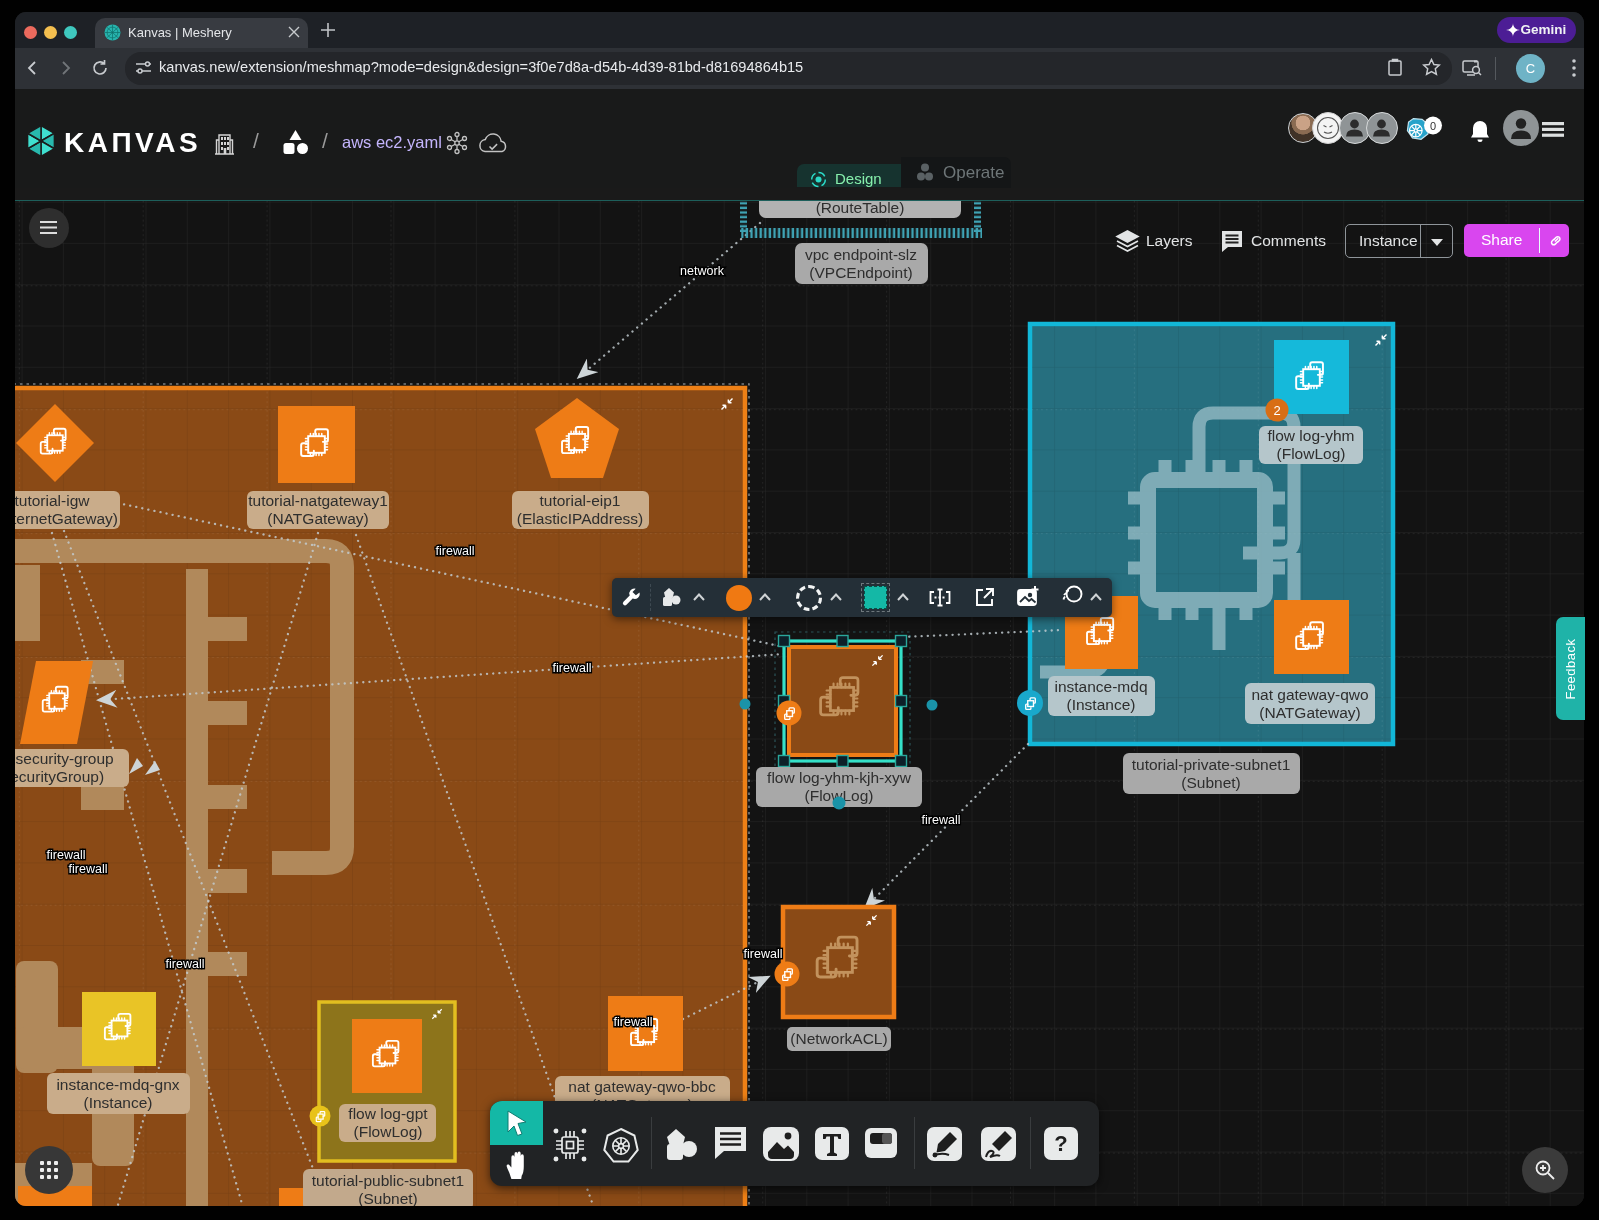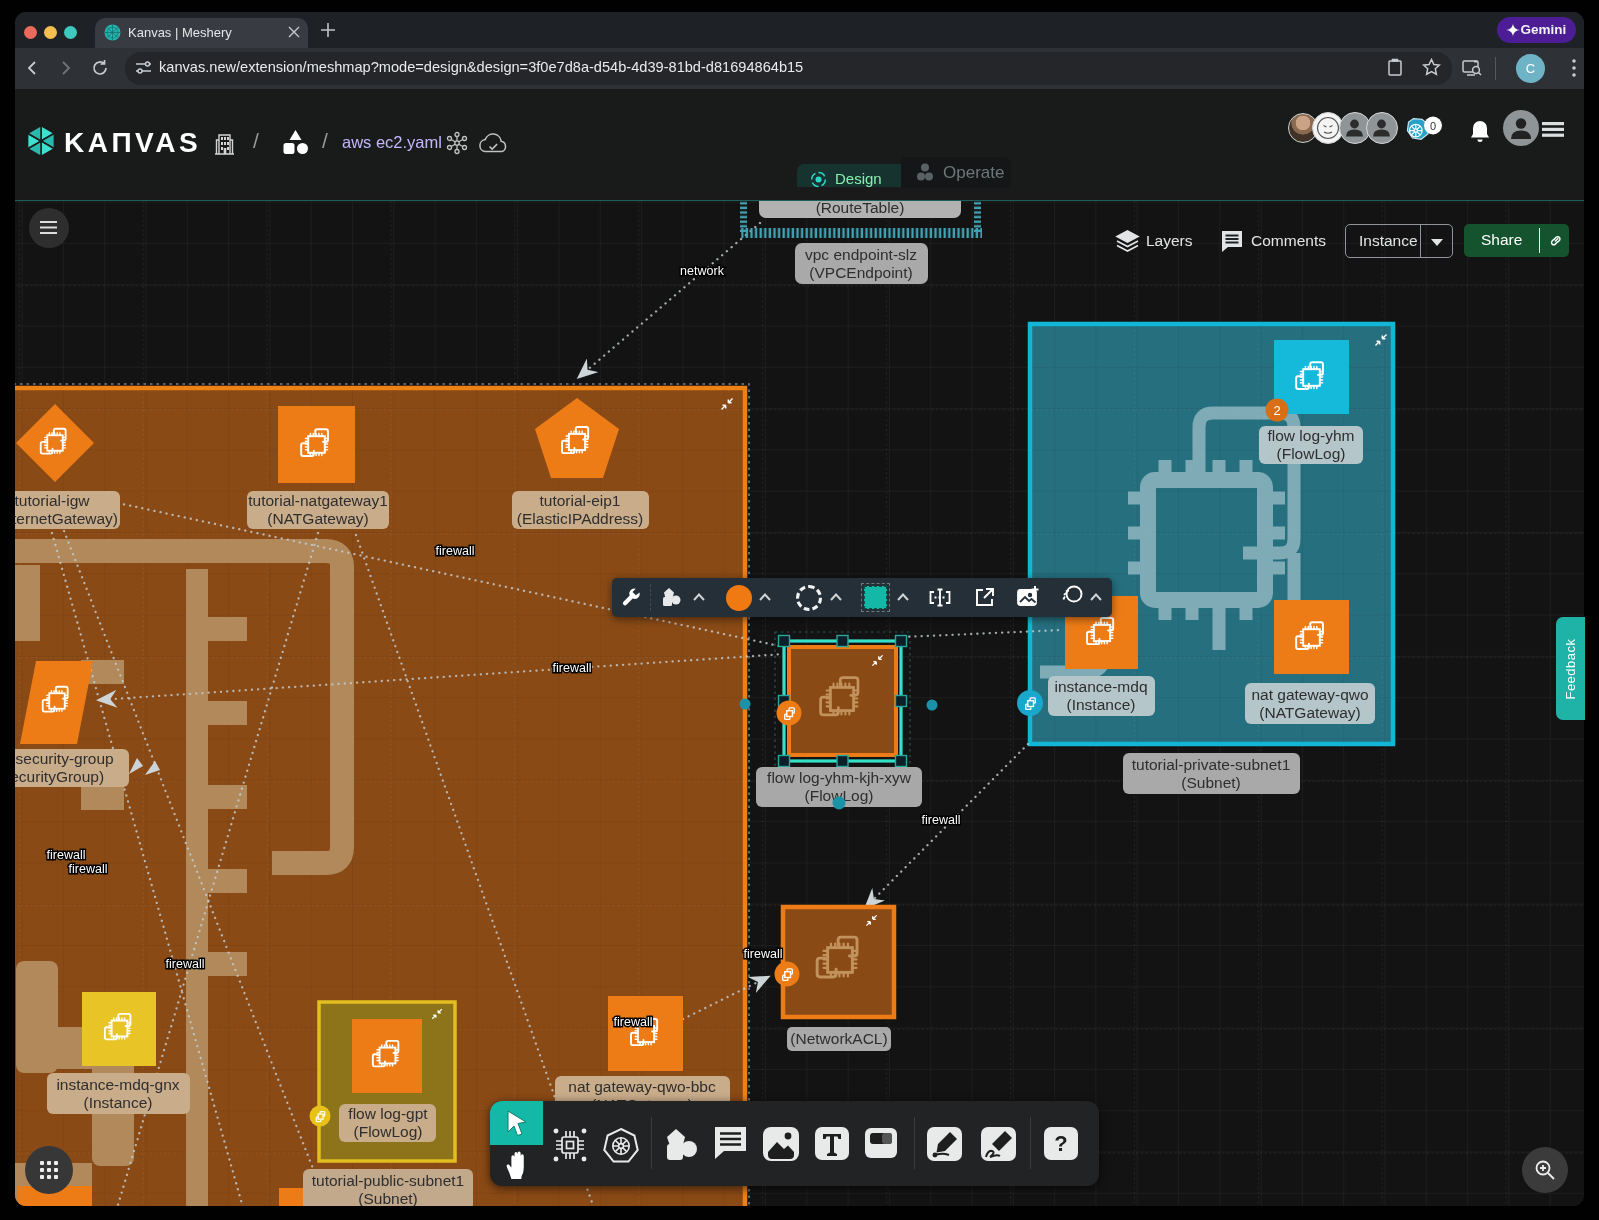--- a/index.html
+++ b/index.html
@@ -523,21 +523,21 @@
       </g>
     </svg>
   <span class="abs" style="left:1251px;top:232px">Comments</span>
   <div class="abs" style="left:1345px;top:224px;width:108px;height:34px;border:1.2px solid #8f959a;border-radius:5px">
     <span class="abs" style="left:13px;top:7px">Instance</span>
     <div class="abs" style="left:74px;top:0;width:1.2px;height:32px;background:#8f959a"></div>
     <svg class="abs" style="left:84px;top:13px" width="14" height="9" viewBox="0 0 14 9">
         <path d="M1 1l6 7 6-7z" fill="#e2e4e5"></path>
       </svg>
   </div>
-  <div class="abs" style="left:1464px;top:224px;width:105px;height:33px;background:#14532d;border-radius:5px;color:#fff">
+  <div class="abs" style="left:1464px;top:224px;width:105px;height:33px;background:#d946ef;border-radius:5px;color:#fff">
     <span class="abs" style="left:17px;top:7px">Share</span>
     <div class="abs" style="left:75px;top:4px;width:1.2px;height:25px;background:#e8fffb"></div>
     <svg class="abs" style="left:83px;top:8px" width="17" height="17" viewBox="0 0 17 17">
         <g stroke="#fff" stroke-width="1.7" fill="none">
           <path d="M7.5 9.5l4-4M6 7.5L9 4.5a2.6 2.6 0 0 1 3.7 3.7l-2 2M11 9.5l-3 3a2.6 2.6 0 0 1-3.7-3.7l2-2" transform="translate(1.5 1.5) scale(0.85)"></path>
         </g>
       </svg>
   </div>
 </div>
 

